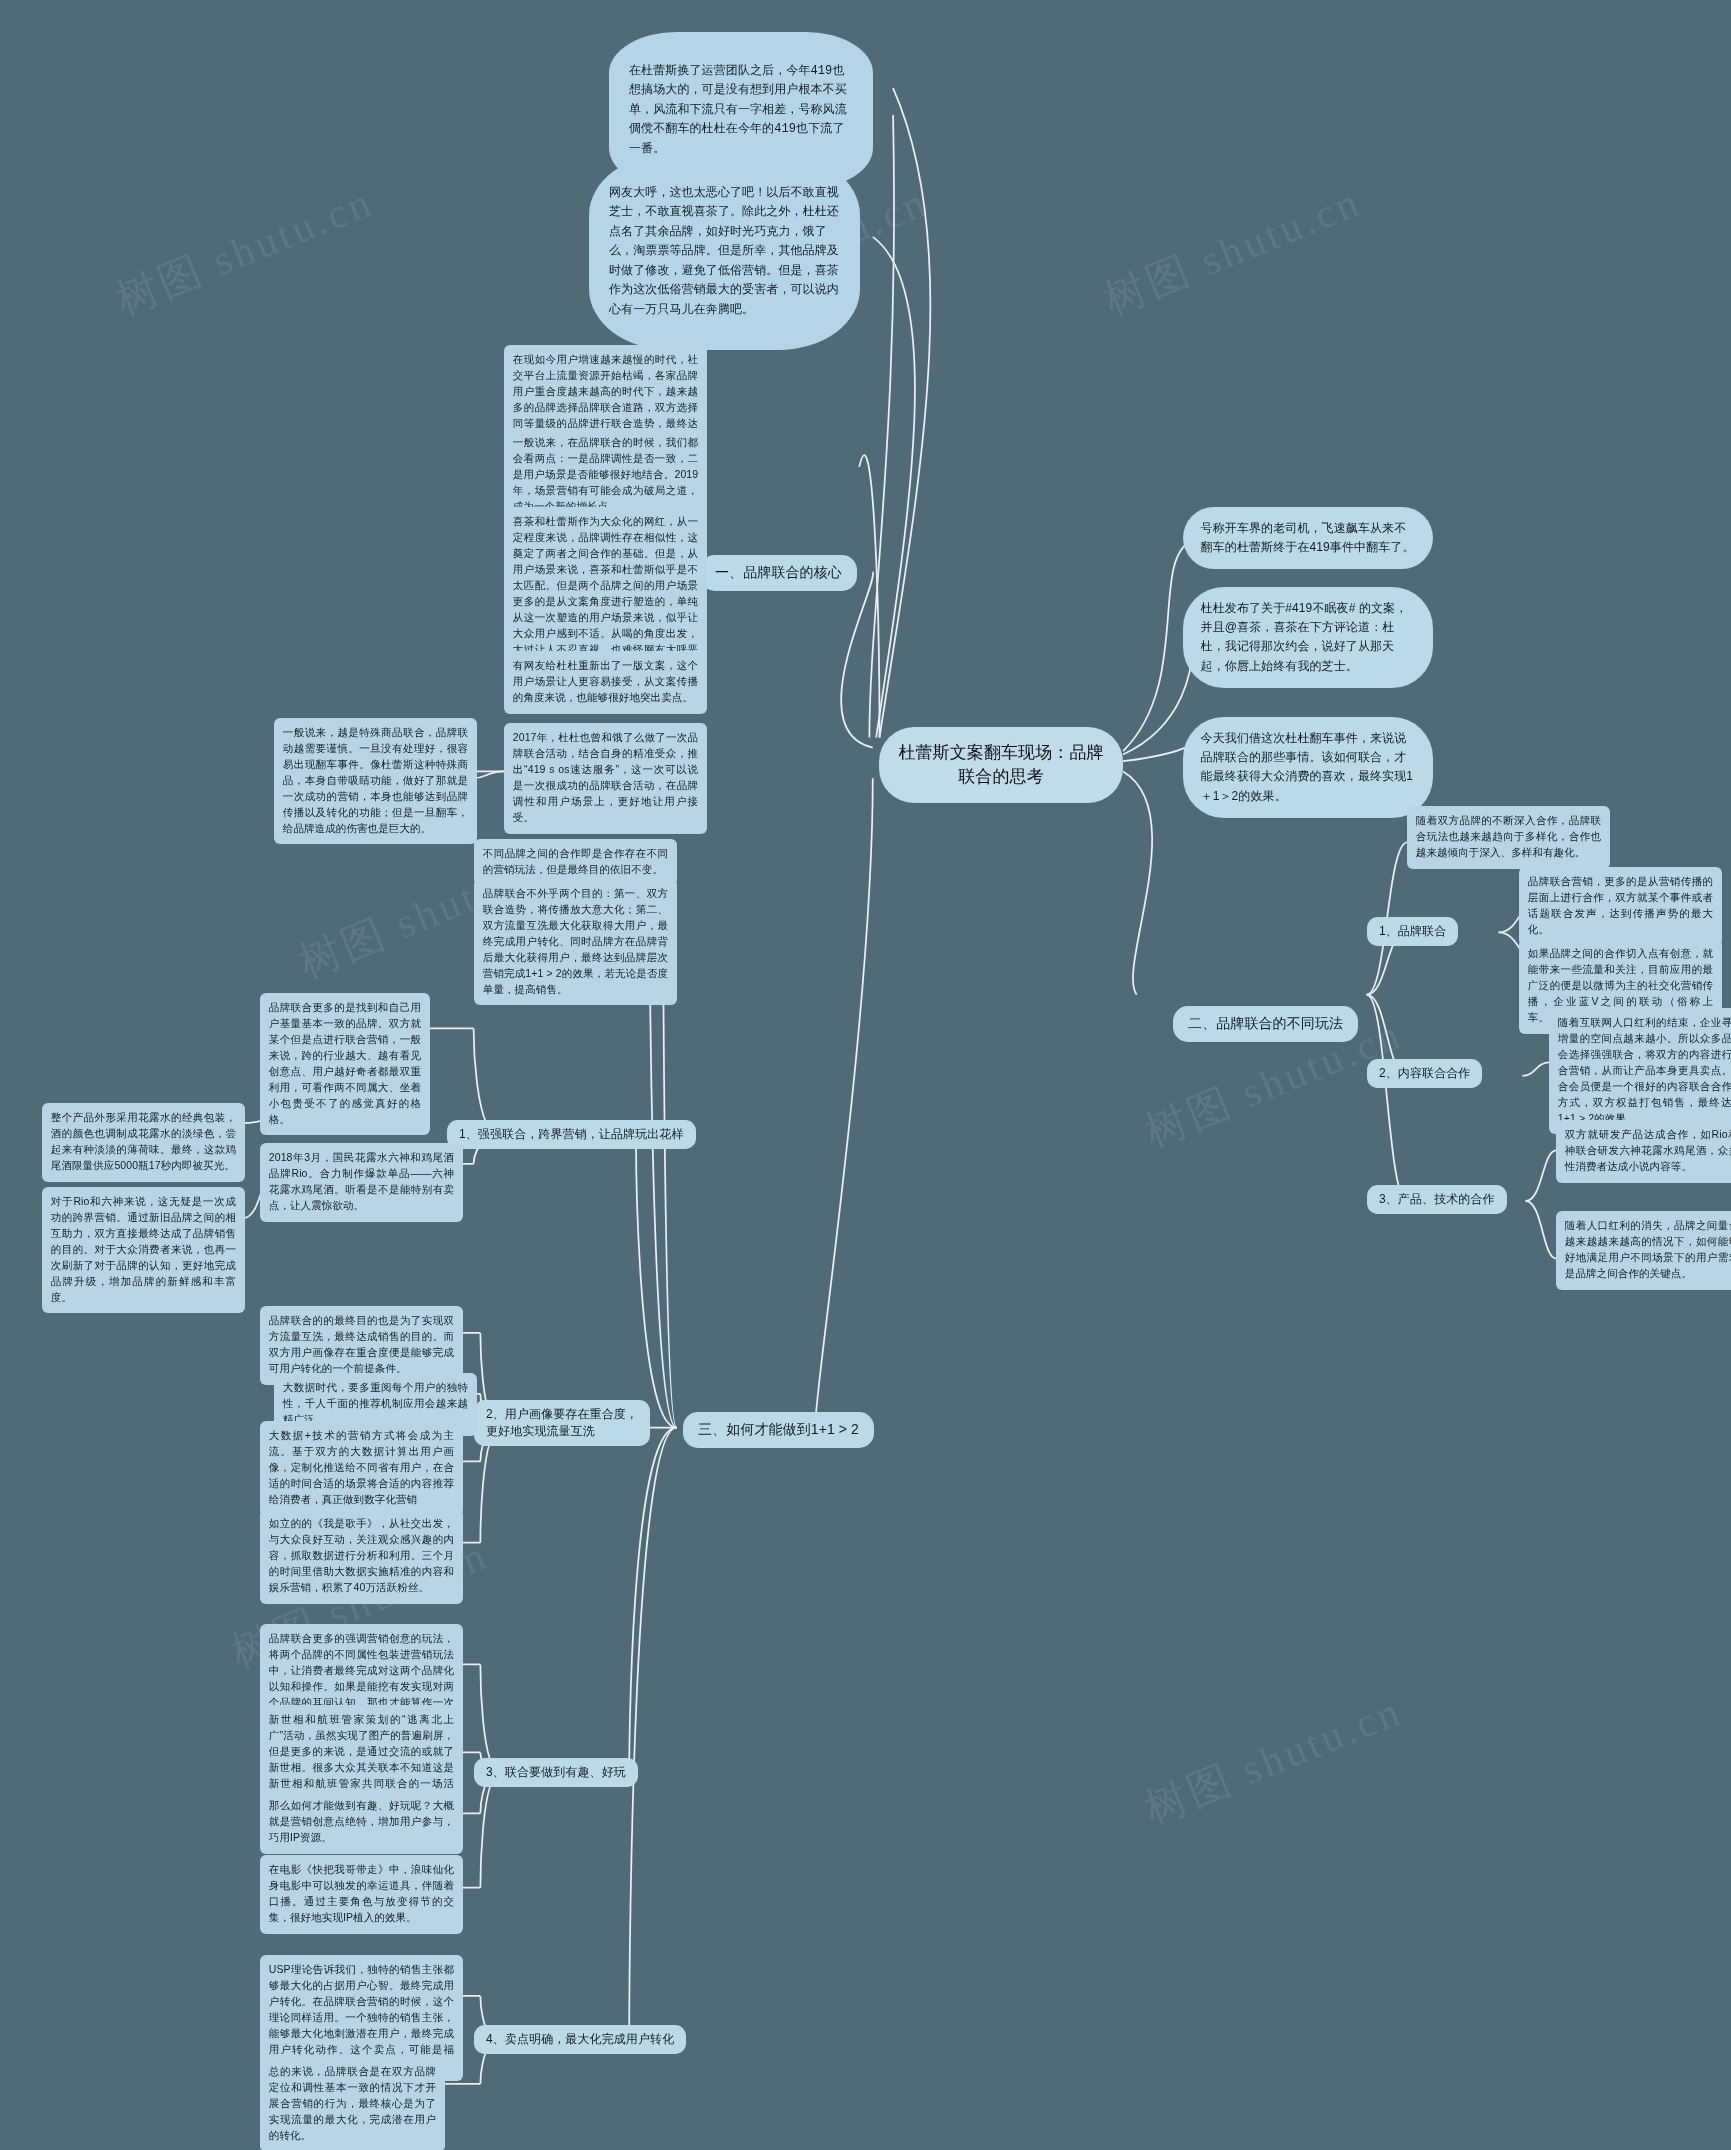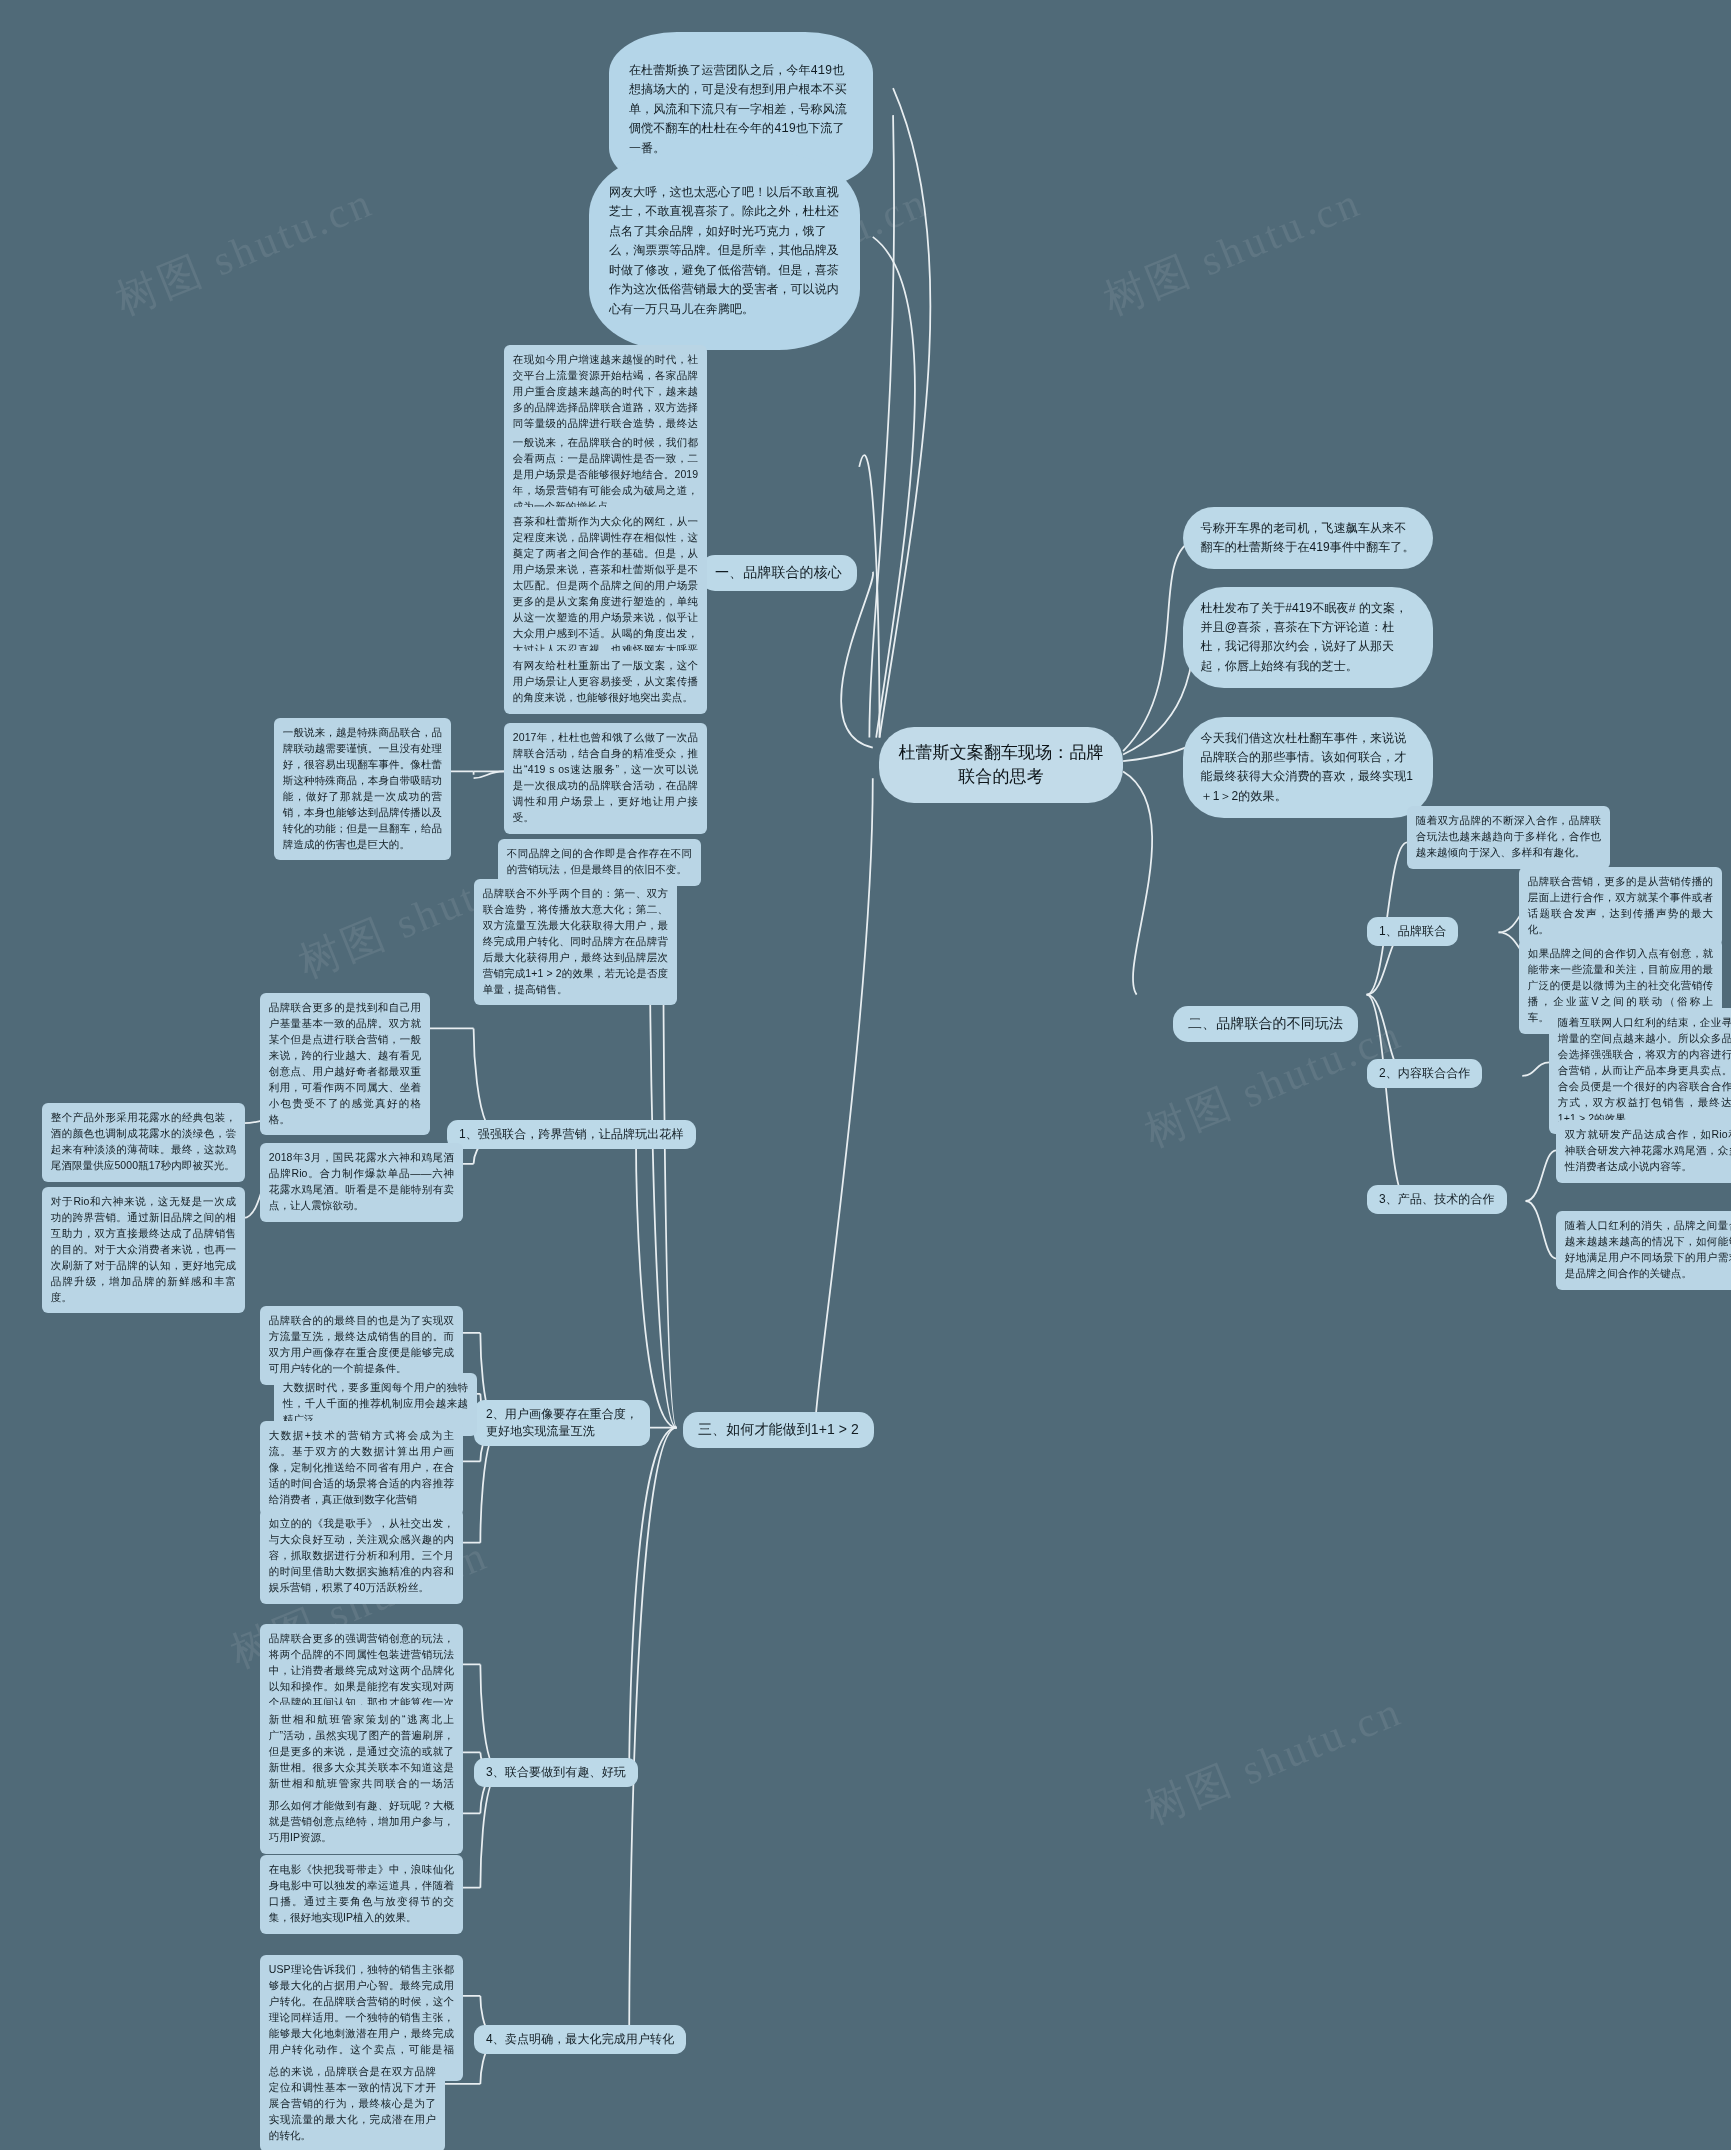--- a/index.html
+++ b/index.html
@@ -225,41 +225,41 @@
   <div class="node pill" style="left:1183px; top:587px; width:250px;">杜杜发布了关于#419不眠夜# 的文案，并且@喜茶，喜茶在下方评论道：杜杜，我记得那次约会，说好了从那天起，你唇上始终有我的芝士。</div>
   <div class="node pill" style="left:1183px; top:717px; width:250px;">今天我们借这次杜杜翻车事件，来说说品牌联合的那些事情。该如何联合，才能最终获得大众消费的喜欢，最终实现1＋1＞2的效果。</div>
 
   <div class="node topic" style="left:700px; top:555px;">一、品牌联合的核心</div>
 
   <div class="node leaf" style="left:504px; top:345px; width:203px;">在现如今用户增速越来越慢的时代，社交平台上流量资源开始枯竭，各家品牌用户重合度越来越高的时代下，越来越多的品牌选择品牌联合道路，双方选择同等量级的品牌进行联合造势，最终达到流量最大化的效果。</div>
   <div class="node leaf" style="left:504px; top:428px; width:203px;">一般说来，在品牌联合的时候，我们都会看两点：一是品牌调性是否一致，二是用户场景是否能够很好地结合。2019年，场景营销有可能会成为破局之道，成为一个新的增长点。</div>
   <div class="node leaf" style="left:504px; top:507px; width:203px;">喜茶和杜蕾斯作为大众化的网红，从一定程度来说，品牌调性存在相似性，这奠定了两者之间合作的基础。但是，从用户场景来说，喜茶和杜蕾斯似乎是不太匹配。但是两个品牌之间的用户场景更多的是从文案角度进行塑造的，单纯从这一次塑造的用户场景来说，似乎让大众用户感到不适。从喝的角度出发，太过让人不忍直视。也难怪网友大呼恶心，以后再也不敢喝喜茶了。</div>
   <div class="node leaf" style="left:504px; top:651px; width:203px;">有网友给杜杜重新出了一版文案，这个用户场景让人更容易接受，从文案传播的角度来说，也能够很好地突出卖点。</div>
 
-  <div class="node leaf" style="left:274px; top:718px; width:177px;">一般说来，越是特殊商品联合，品牌联动越需要谨慎。一旦没有处理好，很容易出现翻车事件。像杜蕾斯这种特殊商品，本身自带吸睛功能，做好了那就是一次成功的营销，本身也能够达到品牌传播以及转化的功能；但是一旦翻车，给品牌造成的伤害也是巨大的。</div>
+  <div class="node leaf" style="left:274px; top:718px; width:203px;">一般说来，越是特殊商品联合，品牌联动越需要谨慎。一旦没有处理好，很容易出现翻车事件。像杜蕾斯这种特殊商品，本身自带吸睛功能，做好了那就是一次成功的营销，本身也能够达到品牌传播以及转化的功能；但是一旦翻车，给品牌造成的伤害也是巨大的。</div>
   <div class="node leaf" style="left:504px; top:723px; width:203px;">2017年，杜杜也曾和饿了么做了一次品牌联合活动，结合自身的精准受众，推出“419 s os速达服务”，这一次可以说是一次很成功的品牌联合活动，在品牌调性和用户场景上，更好地让用户接受。</div>
 
   <div class="node topic" style="left:1173px; top:978px;margin-top:28px;">二、品牌联合的不同玩法</div>
 
   <div class="node leaf" style="left:1407px; top:806px; width:203px;">随着双方品牌的不断深入合作，品牌联合玩法也越来越趋向于多样化，合作也越来越倾向于深入、多样和有趣化。</div>
 
   <div class="node sub" style="left:1367px; top:917px;">1、品牌联合</div>
   <div class="node leaf" style="left:1519px; top:867px; width:203px;">品牌联合营销，更多的是从营销传播的层面上进行合作，双方就某个事件或者话题联合发声，达到传播声势的最大化。</div>
   <div class="node leaf" style="left:1519px; top:939px; width:203px;">如果品牌之间的合作切入点有创意，就能带来一些流量和关注，目前应用的最广泛的便是以微博为主的社交化营销传播，企业蓝V之间的联动（俗称上车。）</div>
 
   <div class="node sub" style="left:1367px; top:1059px;">2、内容联合合作</div>
   <div class="node leaf" style="left:1549px; top:1008px; width:203px;">随着互联网人口红利的结束，企业寻找增量的空间点越来越小。所以众多品牌会选择强强联合，将双方的内容进行整合营销，从而让产品本身更具卖点。联合会员便是一个很好的内容联合合作的方式，双方权益打包销售，最终达成1+1 &gt; 2的效果。</div>
 
   <div class="node sub" style="left:1367px; top:1185px;">3、产品、技术的合作</div>
   <div class="node leaf" style="left:1556px; top:1120px; width:203px;">双方就研发产品达成合作，如Rio和六神联合研发六神花露水鸡尾酒，众多女性消费者达成小说内容等。</div>
   <div class="node leaf" style="left:1556px; top:1211px; width:203px;">随着人口红利的消失，品牌之间量合度越来越越来越高的情况下，如何能够更好地满足用户不同场景下的用户需求，是品牌之间合作的关键点。</div>
 
   <div class="node topic" style="left:683px; top:1412px;">三、如何才能做到1+1 &gt; 2</div>
 
-  <div class="node leaf" style="left:498px; top:839px; width:203px;">不同品牌之间的合作即是合作存在不同的营销玩法，但是最终目的依旧不变。</div>
+  <div class="node leaf" style="left:474px; top:839px; width:203px;">不同品牌之间的合作即是合作存在不同的营销玩法，但是最终目的依旧不变。</div>
   <div class="node leaf" style="left:474px; top:879px; width:203px;">品牌联合不外乎两个目的：第一、双方联合造势，将传播放大意大化；第二、双方流量互洗最大化获取得大用户，最终完成用户转化、同时品牌方在品牌背后最大化获得用户，最终达到品牌层次营销完成1+1 &gt; 2的效果，若无论是否度单量，提高销售。</div>
 
   <div class="node sub" style="left:447px; top:1120px;">1、强强联合，跨界营销，让品牌玩出花样</div>
   <div class="node leaf" style="left:260px; top:993px; width:170px;">品牌联合更多的是找到和自己用户基量基本一致的品牌。双方就某个但是点进行联合营销，一般来说，跨的行业越大、越有看见创意点、用户越好奇者都最双重利用，可看作两不同属大、坐着小包贵受不了的感觉真好的格格。</div>
   <div class="node leaf" style="left:260px; top:1143px; width:203px;">2018年3月，国民花露水六神和鸡尾酒品牌Rio。合力制作爆款单品——六神花露水鸡尾酒。听看是不是能特别有卖点，让人震惊欲动。</div>
   <div class="node leaf" style="left:42px; top:1103px; width:203px;">整个产品外形采用花露水的经典包装，酒的颜色也调制成花露水的淡绿色，尝起来有种淡淡的薄荷味。最终，这款鸡尾酒限量供应5000瓶17秒内即被买光。</div>
   <div class="node leaf" style="left:42px; top:1187px; width:203px;">对于Rio和六神来说，这无疑是一次成功的跨界营销。通过新旧品牌之间的相互助力，双方直接最终达成了品牌销售的目的。对于大众消费者来说，也再一次刷新了对于品牌的认知，更好地完成品牌升级，增加品牌的新鲜感和丰富度。</div>
 
   <div class="node sub" style="left:474px; top:1400px; width:176px;">2、用户画像要存在重合度，更好地实现流量互洗</div>
   <div class="node leaf" style="left:260px; top:1306px; width:203px;">品牌联合的的最终目的也是为了实现双方流量互洗，最终达成销售的目的。而双方用户画像存在重合度便是能够完成可用户转化的一个前提条件。</div>

